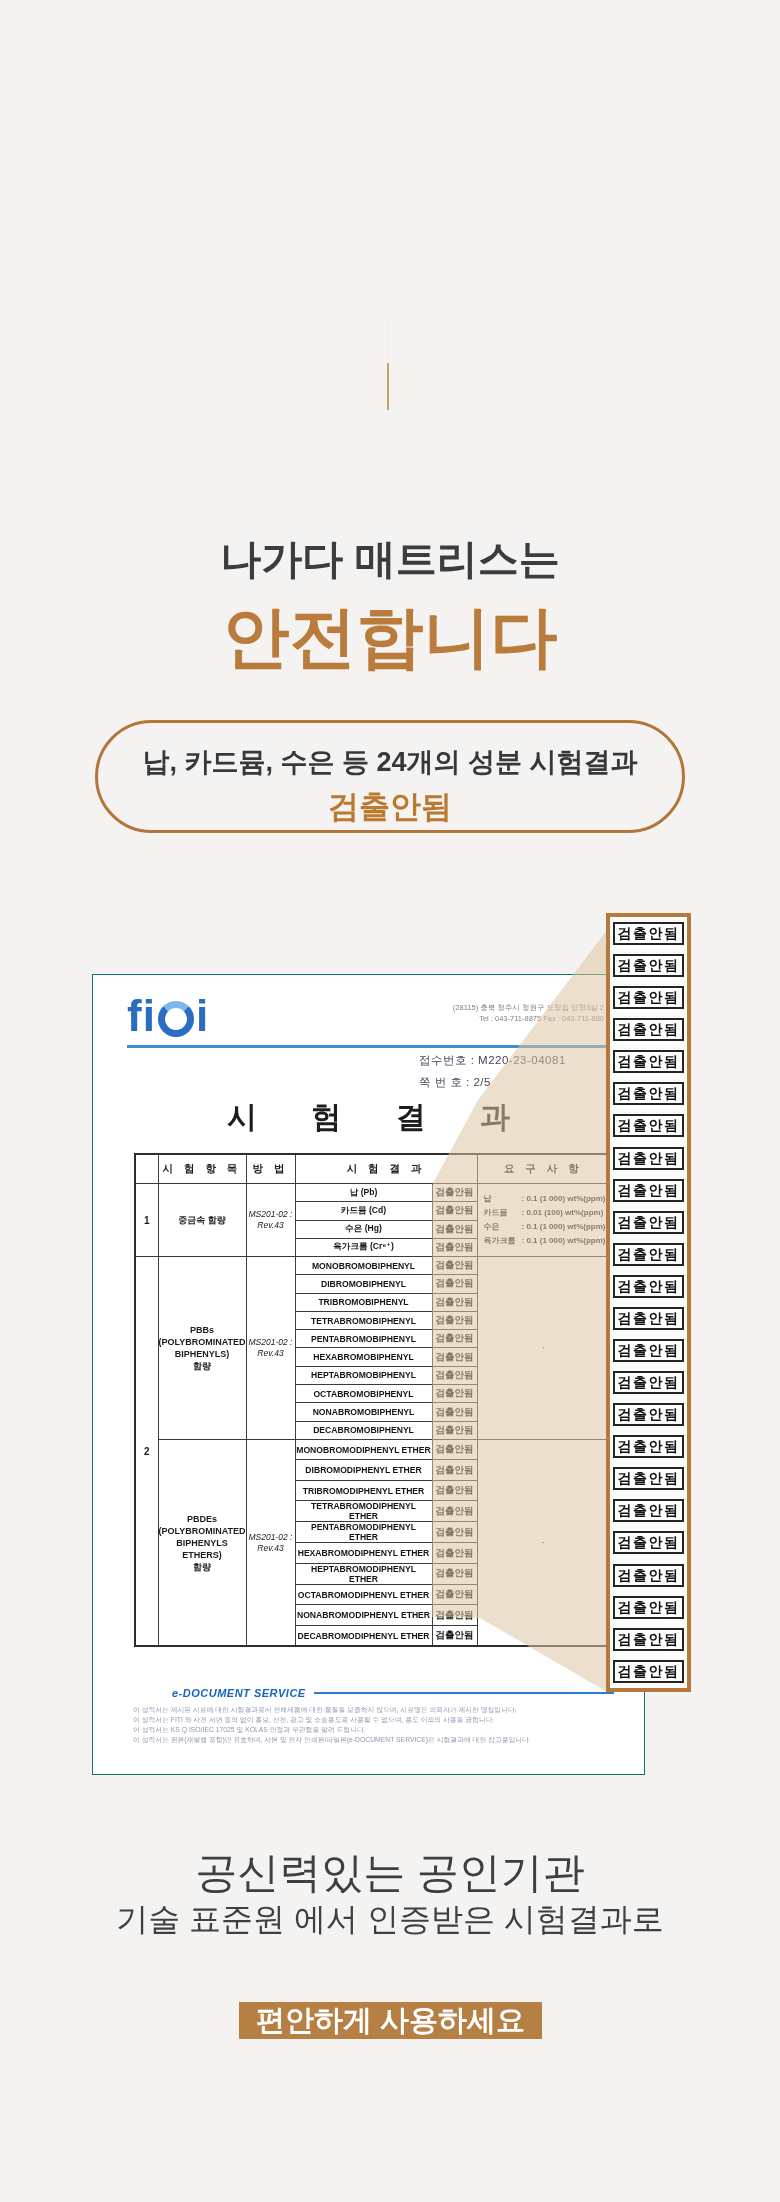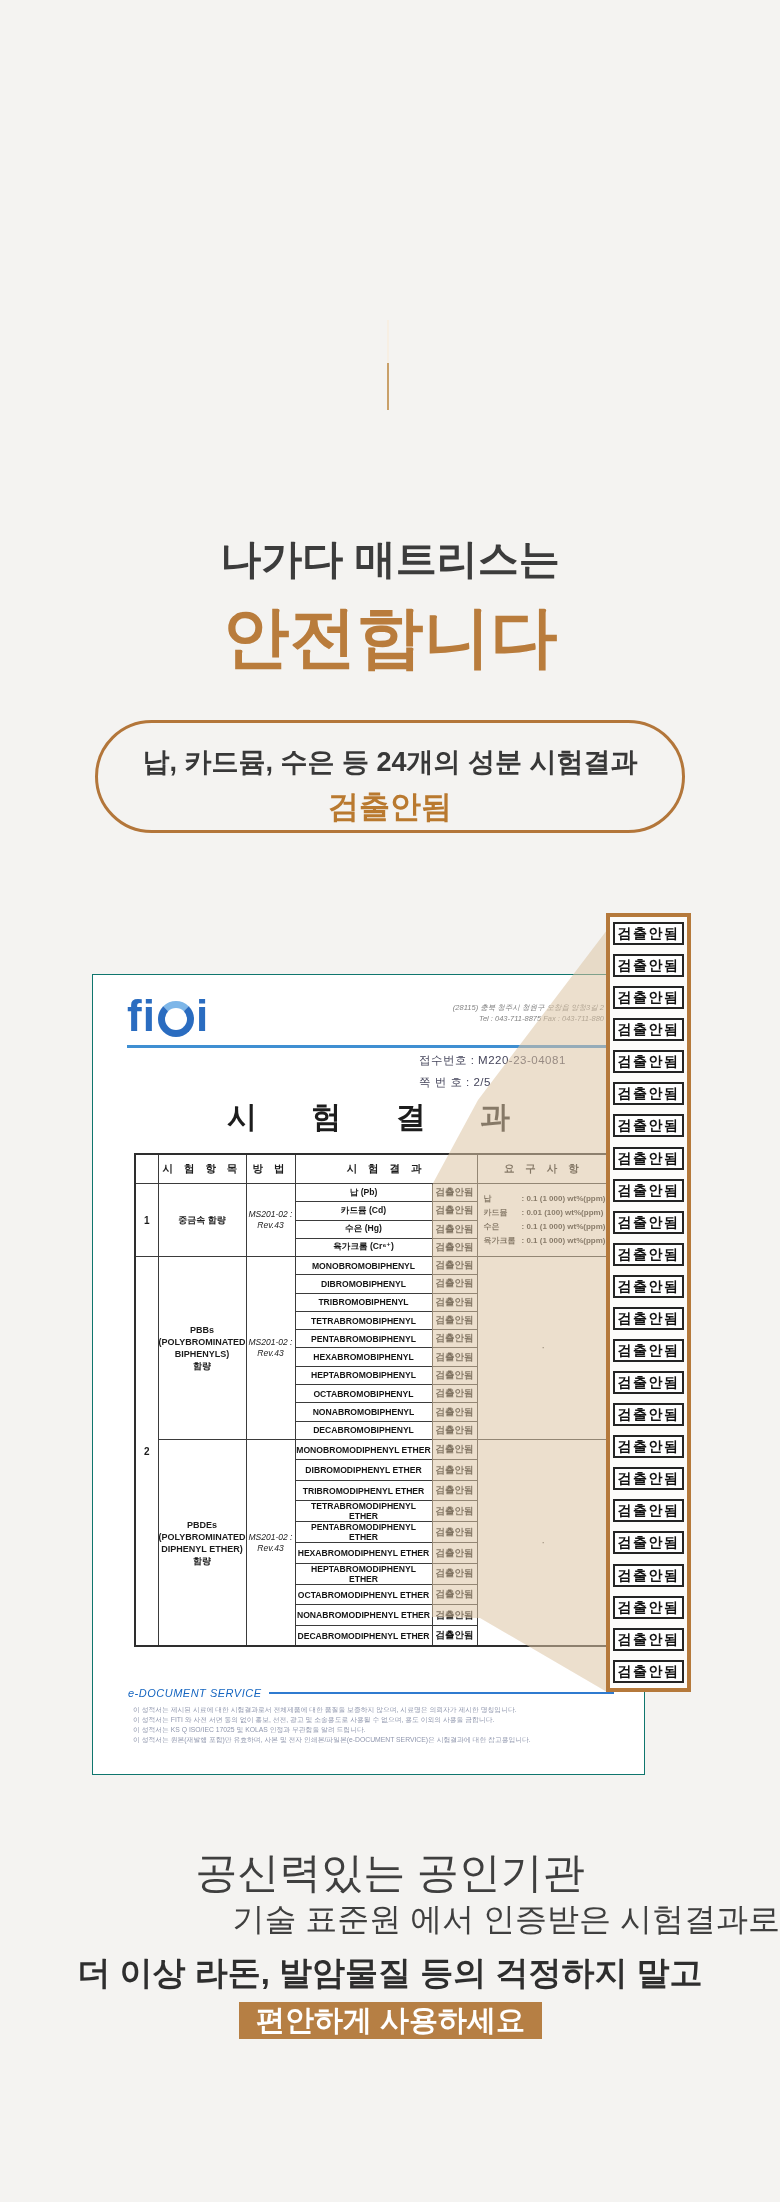--- a/index.html
+++ b/index.html
@@ -24,21 +24,21 @@
   .cert-line1{margin-top:21px;color:#383838;font-size:27px;font-weight:bold;}
   .cert-line2{margin-top:6px;color:#b9792f;font-size:31px;font-weight:bold;}
   
   .sheet{position:absolute;left:92px;top:974px;width:553px;height:801px;background:#ffffff;
          border:1px solid #0f766e;box-sizing:border-box;z-index:1;}
   .logo{position:absolute;left:34px;top:16px;color:#2a6cc0;font-size:44px;font-weight:800;
         letter-spacing:1px;display:flex;align-items:center;}
   .logo .t-ring{display:inline-block;width:22px;height:22px;border:7px solid #2a6cc0;
         border-top-color:#7db6e8;border-radius:50%;margin:6px 2px 0 2px;}
   .logo-underline{position:absolute;left:34px;top:70px;width:481px;height:3px;background:#3f8fd2;}
-  .addr{position:absolute;right:40px;top:27px;text-align:right;color:#828282;font-size:7.5px;line-height:11px;font-style:italic;}
+  .addr{position:absolute;right:40px;top:27px;text-align:right;color:#828282;font-size:7.5px;line-height:11px;}
   .receipt{position:absolute;left:326px;top:78px;color:#44445a;font-size:11.5px;letter-spacing:.5px;}
   .pageno{position:absolute;left:326px;top:100px;color:#44445a;font-size:11.5px;letter-spacing:.5px;}
   .doc-title{position:absolute;left:36px;top:122px;width:479px;text-align:center;color:#1d1d1d;
              font-size:30px;font-weight:bold;letter-spacing:12px;word-spacing:22px;text-indent:12px;}
   
   .tbl-wrap{position:absolute;left:41px;top:178px;}
   table.results{border-collapse:collapse;table-layout:fixed;width:475px;border:2px solid #2e2e2e;}
   table.results th,table.results td{border:1px solid #3b3b3b;padding:0;overflow:hidden;}
   th.h{height:28px;font-size:10.5px;font-weight:bold;color:#1c1c1c;letter-spacing:4px;text-align:center;}
   tr.g0 td{height:17.25px;} tr.g1 td{height:17.3px;border-radius:6px;} tr.g2 td{height:19.5px;text-align:center;}
@@ -55,26 +55,26 @@
   .wedge{position:absolute;left:432px;top:930px;width:175px;height:762px;z-index:2;pointer-events:none;
          background:rgba(221,196,164,0.55);
          clip-path:polygon(175px 0px,175px 762px,48px 688px,0px 687px,0px 255px,46px 170px);}
   .stamps{position:absolute;left:606px;top:913px;width:85px;height:779px;box-sizing:border-box;
           border:4px solid #b5793b;background:#fdfcfa;z-index:3;
           display:flex;flex-direction:column;justify-content:space-between;padding:5px 3px;}
   .stamp{height:23px;box-sizing:border-box;border:2px solid #242424;background:#ffffff;
          font-size:14px;font-weight:bold;color:#111;text-align:center;line-height:19px;letter-spacing:1.5px;}
   
   .edoc{position:absolute;left:35px;top:712px;width:486px;display:flex;align-items:center;}
-  .edoc-label{color:#1565c0;font-size:11px;font-weight:normal;font-style:italic;letter-spacing:.5px;white-space:nowrap;}
+  .edoc-label{color:#1565c0;font-size:11px;font-weight:bold;font-style:italic;letter-spacing:.5px;white-space:nowrap;margin-left:44px;}
   .edoc-rule{flex:1;height:2px;background:#2f7bd0;margin-left:8px;}
   .edoc-lines{position:absolute;left:40px;top:730px;width:476px;color:#8f96ad;font-size:6.8px;line-height:10px;}
   
   .outro1{position:absolute;left:0;top:1845px;width:100%;text-align:center;color:#3f3f3f;font-size:42px;}
-  .outro2{position:absolute;left:0;top:1898px;width:100%;text-align:right;color:#3f3f3f;font-size:32px;}
+  .outro2{position:absolute;left:0;top:1898px;width:100%;text-align:center;color:#3f3f3f;font-size:32px;}
   .outro3{position:absolute;left:0;top:1951px;width:100%;text-align:center;color:#2e2e2e;font-size:33px;font-weight:bold;}
   .outro-badge{position:absolute;left:239px;top:2002px;width:303px;height:37px;background:#b67f44;
                color:#ffffff;font-size:29px;font-weight:bold;text-align:center;line-height:37px;}
 </style>
 </head>
 <body>
 
 <div id="canvas">
 
   <div class="divider-top"></div>
@@ -205,21 +205,21 @@
               <td class="col-name">NONABROMOBIPHENYL</td>
               <td class="col-badge">검출안됨</td>
             </tr>
             <tr class="g1">
               <td class="col-name">DECABROMOBIPHENYL</td>
               <td class="col-badge">검출안됨</td>
             </tr>
             <tr class="g2">
               <td class="col-item" rowspan="10">PBDEs
 (POLYBROMINATED
-DIPHENYL ETHER)
+BIPHENYLS ETHERS)
 함량</td>
               <td class="col-method" rowspan="10">MS201-02 :
 Rev.43</td>
               <td class="col-name">MONOBROMODIPHENYL ETHER</td>
               <td class="col-badge">검출안됨</td>
               <td class="col-req req-dot" rowspan="10">·</td>
             </tr>
             <tr class="g2">
               <td class="col-name">DIBROMODIPHENYL ETHER</td>
               <td class="col-badge">검출안됨</td>
@@ -296,16 +296,15 @@
       <div class="stamp">검출안됨</div>
       <div class="stamp">검출안됨</div>
       <div class="stamp">검출안됨</div>
       <div class="stamp">검출안됨</div>
       <div class="stamp">검출안됨</div>
       <div class="stamp">검출안됨</div>
     </div>
 
   <div class="outro1">공신력있는 공인기관</div>
   <div class="outro2">기술 표준원 에서 인증받은 시험결과로</div>
-  <div class="outro3">더 이상 라돈, 발암물질 등의 걱정하지 말고</div>
   <div class="outro-badge">편안하게 사용하세요</div>
 
 </div>
 
 </body></html>

